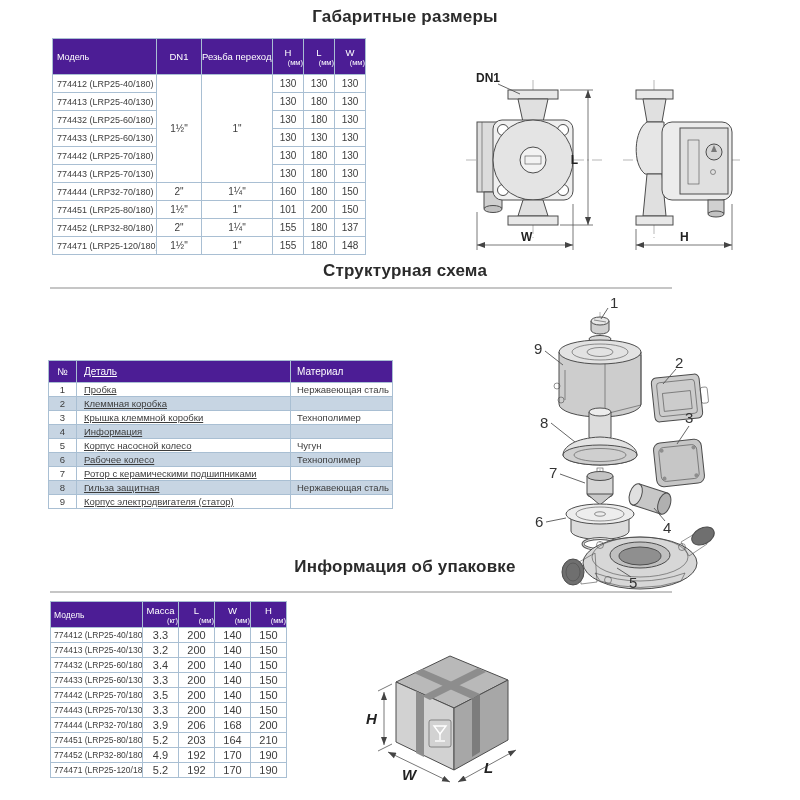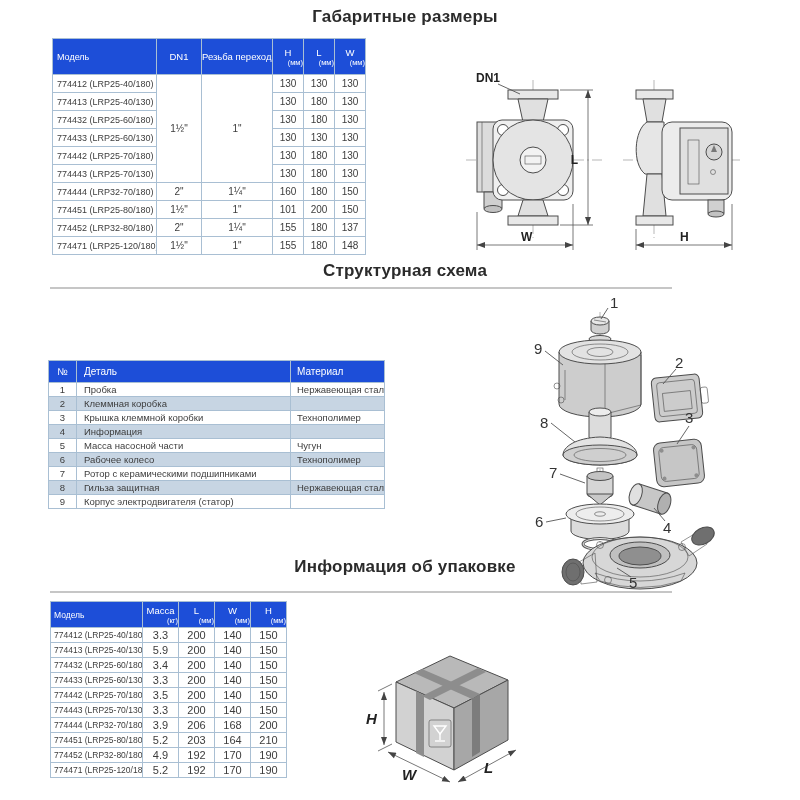--- a/index.html
+++ b/index.html
@@ -9,41 +9,41 @@
     font-family:"Liberation Sans", sans-serif; color:#3c3c3c; overflow:hidden;
   }
   .sec-title {
     position:absolute; left:0; width:810px; text-align:center;
     font-size:17px; font-weight:bold; color:#2b2b2b; letter-spacing:.2px;
   }
   .divider { position:absolute; height:2px; background:#c6c6c6; }
 
   table { border-collapse:collapse; table-layout:fixed; background:#fff; }
   th, td { border:1px solid #a9bfd3; overflow:hidden; white-space:nowrap; }
-  th { background:#1d4ed8; color:#ffffff; font-weight:normal; text-align:center; vertical-align:middle; }
+  th { background:#4c1d95; color:#ffffff; font-weight:normal; text-align:center; vertical-align:middle; }
   td { text-align:center; vertical-align:middle; color:#3c3c3c; }
   .hl { font-size:9.5px; line-height:11px; }
   .hu { font-size:7.5px; line-height:9px;text-align:right; }
 
   
   #t1 { position:absolute; left:52px; top:38px; width:314px; }
   #t1 th { height:36px; font-size:9.5px; }
   #t1 td { height:18px; font-size:10px; }
   #t1 .c-model { width:104px; text-align:left; padding-left:4px; font-size:9px; }
   #t1 .c-mid1 { width:45px; }
   #t1 .c-mid2 { width:71px; }
   #t1 .c-num { width:31px; }
 
   
   #t2 { position:absolute; left:48px; top:360px; width:336px; }
   #t2 th { height:22px; font-size:10px; }
   #t2 td { height:14px; font-size:9.5px; }
   #t2 .c-no { width:28px; }
-  #t2 .c-part { width:214px; text-align:left; padding-left:7px; }
-  #t2 .c-mat { width:94px; text-align:left; padding-left:6px; }
+  #t2 .c-part { width:214px; text-align:left; padding-left:7px;text-decoration:underline; }
+  #t2 .c-mat { width:102px; text-align:left; padding-left:6px; }
   #t2 tbody tr:nth-child(even) td { background:#c7d5e3; }
 
   
   #t3 { position:absolute; left:50px; top:601px; width:224px; }
   #t3 th { height:26px; font-size:9px; }
   #t3 td { height:15px; font-size:11px; }
   #t3 .c-model3 { width:92px; text-align:left; padding-left:3px; font-size:8.5px; }
   #t3 .c-num3 { width:36px; }
 
   svg { position:absolute; }
@@ -255,21 +255,21 @@
           <td class="c-part">Крышка клеммной коробки</td>
           <td class="c-mat">Технополимер</td>
         </tr>
         <tr>
           <td class="c-no">4</td>
           <td class="c-part">Информация</td>
           <td class="c-mat"></td>
         </tr>
         <tr>
           <td class="c-no">5</td>
-          <td class="c-part">Масса насосной части</td>
+          <td class="c-part">Корпус насосной колесо</td>
           <td class="c-mat">Чугун</td>
         </tr>
         <tr>
           <td class="c-no">6</td>
           <td class="c-part">Рабочее колесо</td>
           <td class="c-mat">Технополимер</td>
         </tr>
         <tr>
           <td class="c-no">7</td>
           <td class="c-part">Ротор с керамическими подшипниками</td>
@@ -422,21 +422,21 @@
     <tbody>
         <tr>
           <td class="c-model3">774412 (LRP25-40/180)</td>
           <td class="c-num3">3.3</td>
           <td class="c-num3">200</td>
           <td class="c-num3">140</td>
           <td class="c-num3">150</td>
         </tr>
         <tr>
           <td class="c-model3">774413 (LRP25-40/130)</td>
-          <td class="c-num3">5.9</td>
+          <td class="c-num3">3.2</td>
           <td class="c-num3">200</td>
           <td class="c-num3">140</td>
           <td class="c-num3">150</td>
         </tr>
         <tr>
           <td class="c-model3">774432 (LRP25-60/180)</td>
           <td class="c-num3">3.4</td>
           <td class="c-num3">200</td>
           <td class="c-num3">140</td>
           <td class="c-num3">150</td>

